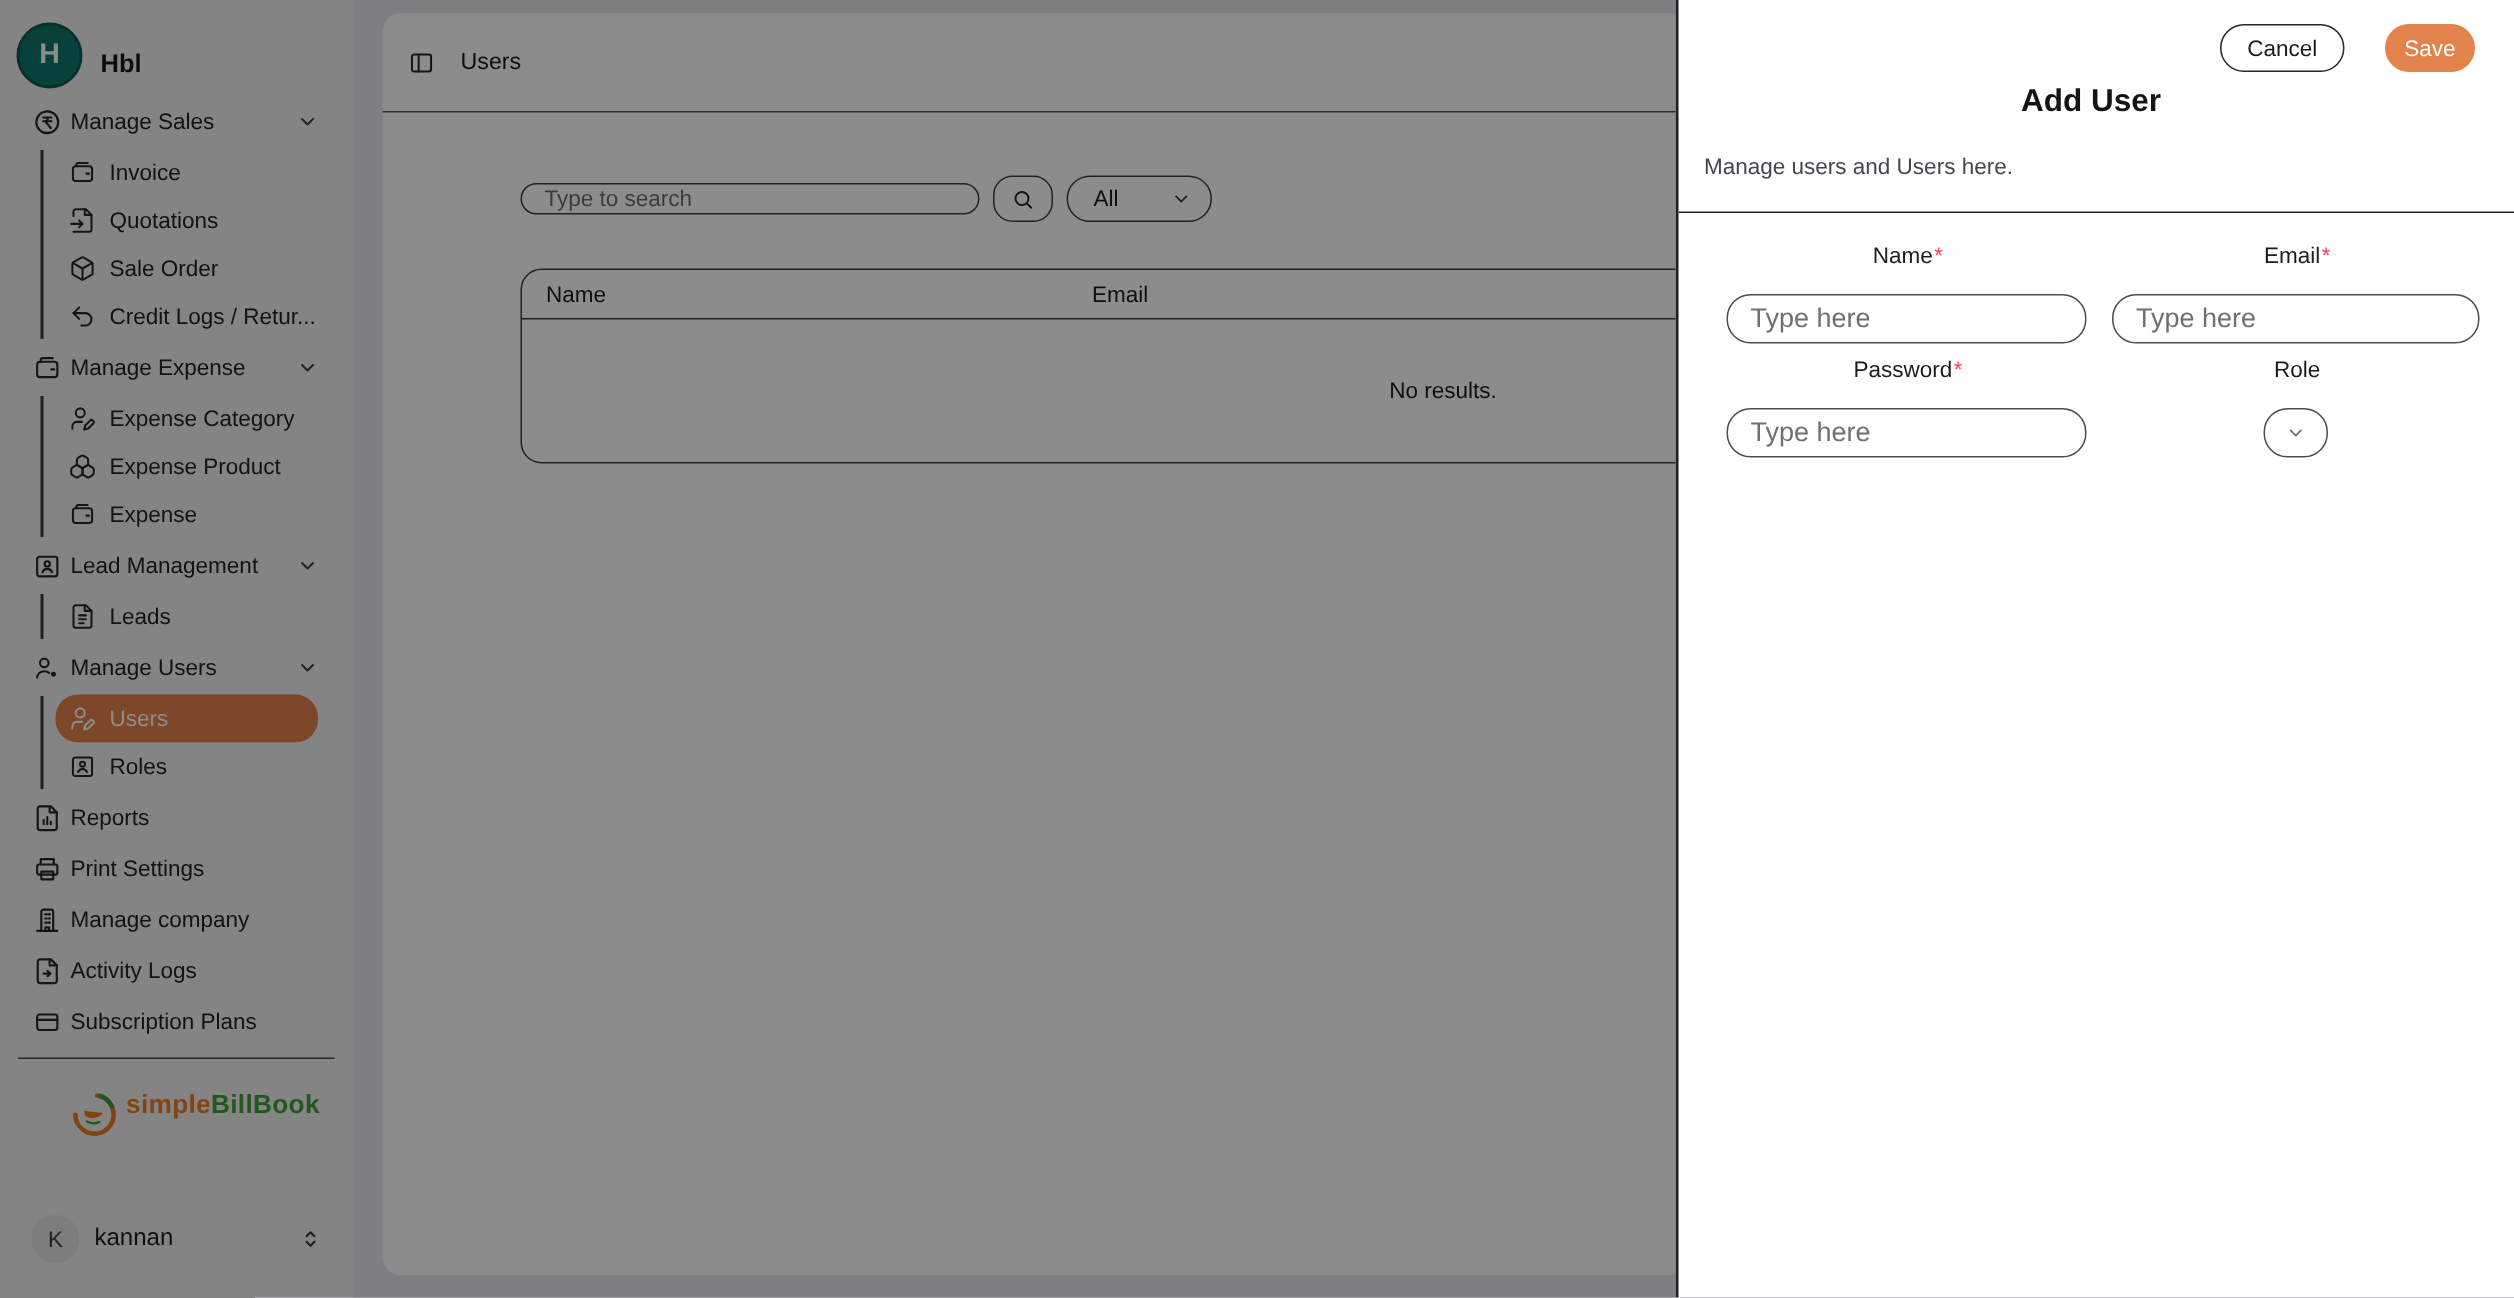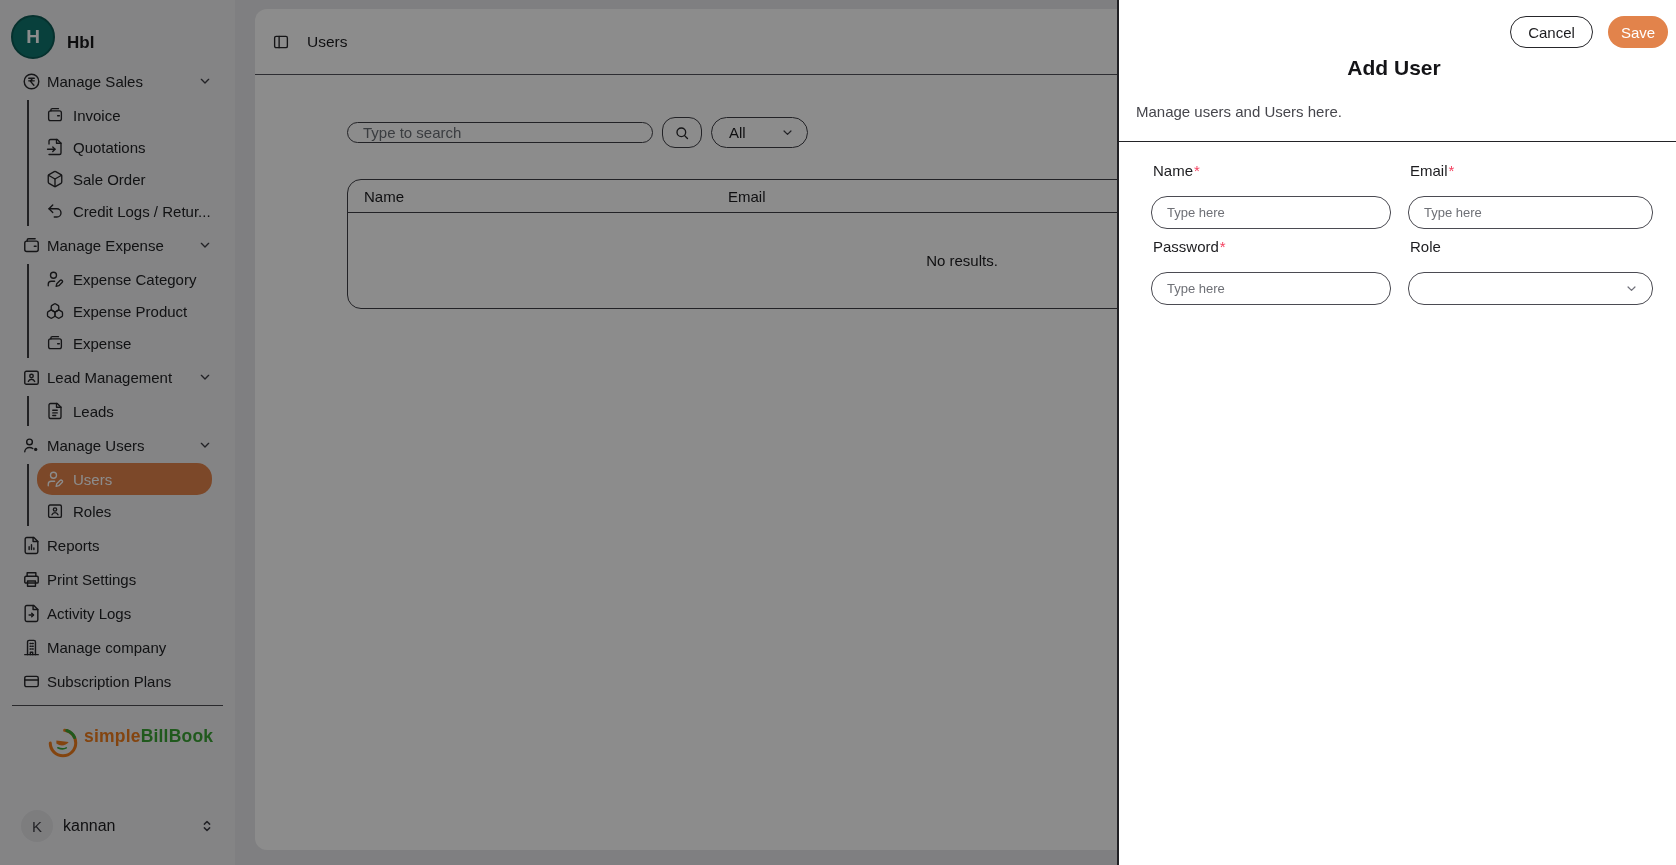--- a/index.html
+++ b/index.html
@@ -64,35 +64,35 @@
   .th-name { width:364px; padding-left:16px; }
   .th-email { padding-left:16px; }
   .tbody { height:95px; display:flex; align-items:center; justify-content:center; font-size:15px; color:#1c1c1f; }
 
   
   .overlay { position:absolute; left:0; top:0; width:1117px; height:865px; background:rgba(0,0,0,.45); z-index:50; }
 
   
   .drawer { position:absolute; left:1117px; right:0; top:0; bottom:0; background:#fff;
             border-left:2px solid #202024; z-index:100; }
-  .drawer-actions { position:absolute; top:16px; right:8px; display:flex; gap:15px; }
+  .drawer-actions { position:absolute; top:16px; right:26px; display:flex; gap:27px; }
   .btn-cancel { width:83px; height:32px; border:1.6px solid #26262a; border-radius:16px; background:#fff;
                 font-size:15px; color:#1c1c1f; cursor:pointer; font-family:inherit; }
   .btn-save { width:60px; height:32px; border:none; border-radius:16px; background:#e2834b;
               font-size:15px; color:#fff; cursor:pointer; font-family:inherit; }
   .drawer-head { padding:55px 24px 0 17px; }
   .drawer-title { font-size:21px; font-weight:700; color:#141417; line-height:26px;text-align:center; }
   .drawer-sub { margin-top:21px; font-size:15px; color:#46464c; line-height:19px; }
   .drawer-divider { margin-top:20px; border-top:1.6px solid #232327; }
 
   .form { display:grid; grid-template-columns:240px 245px; column-gap:17px; row-gap:9px; padding:20px 0 0 32px; }
-  .field { display:flex; flex-direction:column; }
+  .field { display:flex; flex-direction:column;align-items:center; }
   .field .flabel { font-size:15px; font-weight:500; color:#1c1c1f; margin:0 0 18px 2px; height:16px; }
   .req { color:#f43f5e; margin-left:1px; }
-  .tinput { height:33px; border:1.3px solid #4b4b52; border-radius:16px; padding:0 15px; font-size:13px;
+  .tinput { height:33px; border:1.3px solid #4b4b52; border-radius:16px; padding:0 15px; font-size:18px;
             color:#000000; background:#fff; outline:none; font-family:inherit; width:100%; }
   .tinput::placeholder { color:#6e7076; }
   .role-select { height:33px; border:1.3px solid #4b4b52; border-radius:16px; display:flex; align-items:center;
                  padding:0 13px; cursor:pointer; }
   .role-select .chev { margin-left:auto; color:#71717a; }
 </style>
 </head>
 <body>
 
 <svg width="0" height="0" style="position:absolute">
@@ -395,32 +395,32 @@
       <span class="ic">
           <svg width="19" height="19">
             <use href="#i-printer"></use>
           </svg>
         </span>
       <span>Print Settings</span>
     </div>
     <div class="trow">
       <span class="ic">
           <svg width="19" height="19">
+            <use href="#i-building"></use>
+          </svg>
+        </span>
+      <span>Manage company</span>
+    </div>
+    <div class="trow">
+      <span class="ic">
+          <svg width="19" height="19">
             <use href="#i-file-arrow"></use>
           </svg>
         </span>
       <span>Activity Logs</span>
-    </div>
-    <div class="trow">
-      <span class="ic">
-          <svg width="19" height="19">
-            <use href="#i-building"></use>
-          </svg>
-        </span>
-      <span>Manage company</span>
     </div>
     <div class="trow">
       <span class="ic">
           <svg width="19" height="19">
             <use href="#i-credit-card"></use>
           </svg>
         </span>
       <span>Subscription Plans</span>
     </div>
   </div>

